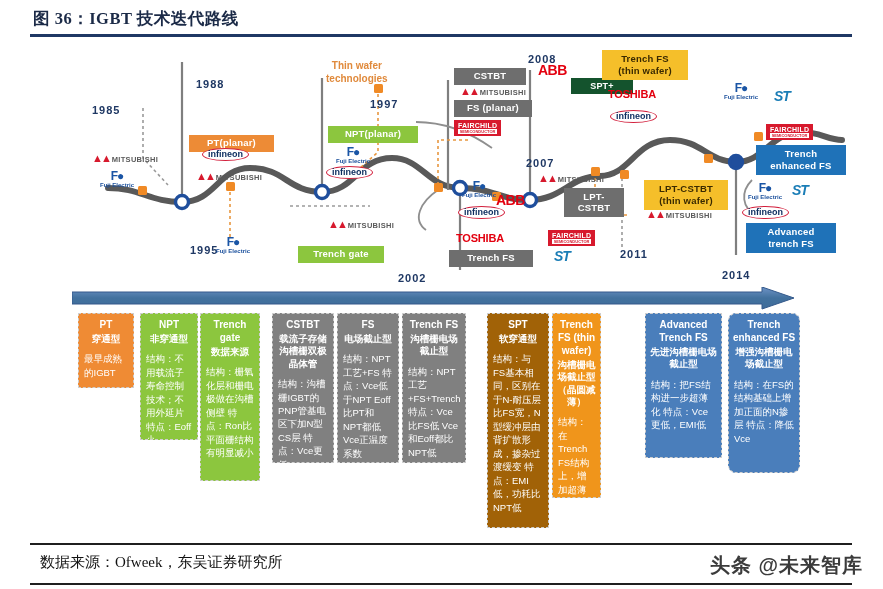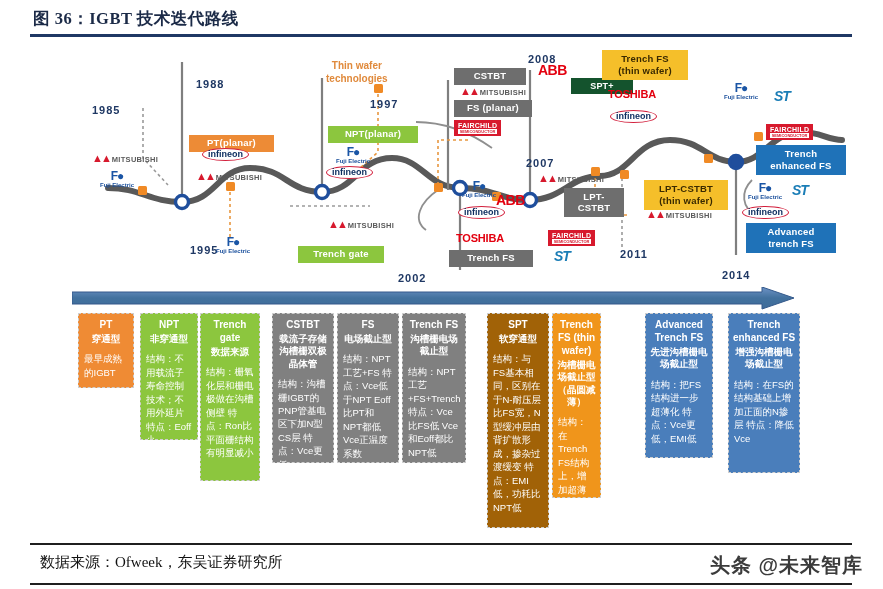--- a/index.html
+++ b/index.html
@@ -377,28 +377,28 @@
 特点：EMI低，功耗比NPT低</span>
     </div>
 
     <div class="card c-amber" style="left:552px; top:0px; width:49px; height:185px;">
       <span class="ct">Trench FS (thin wafer)</span>
       <span class="cs">沟槽栅电场截止型（晶圆减薄）</span>
       <span class="cb">结构：在Trench FS结构上，增加超薄晶圆技术
 特点：显著降低Vce和Eoff</span>
     </div>
 
-    <div class="card c-blue" style="left:645px; top:0px; width:68px; height:145px;">
+    <div class="card c-blue" style="left:645px; top:0px; width:77px; height:145px;">
       <span class="ct">Advanced Trench FS</span>
       <span class="cs">先进沟槽栅电场截止型</span>
       <span class="cb">结构：把FS结构进一步超薄化
 特点：Vce更低，EMI低</span>
     </div>
 
-    <div class="card c-blue" style="left:728px; top:0px; width:72px; height:160px;">
+    <div class="card c-blue" style="left:728px; top:0px; width:72px; height:160px;border-radius:8px;">
       <span class="ct">Trench enhanced FS</span>
       <span class="cs">增强沟槽栅电场截止型</span>
       <span class="cb">结构：在FS的结构基础上增加正面的N掺层
 特点：降低Vce</span>
     </div>
   </div>
 
   <div class="footer-rule"></div>
   <div class="source">数据来源：Ofweek，东吴证券研究所</div>
   <div class="watermark">头条 @未来智库</div>

